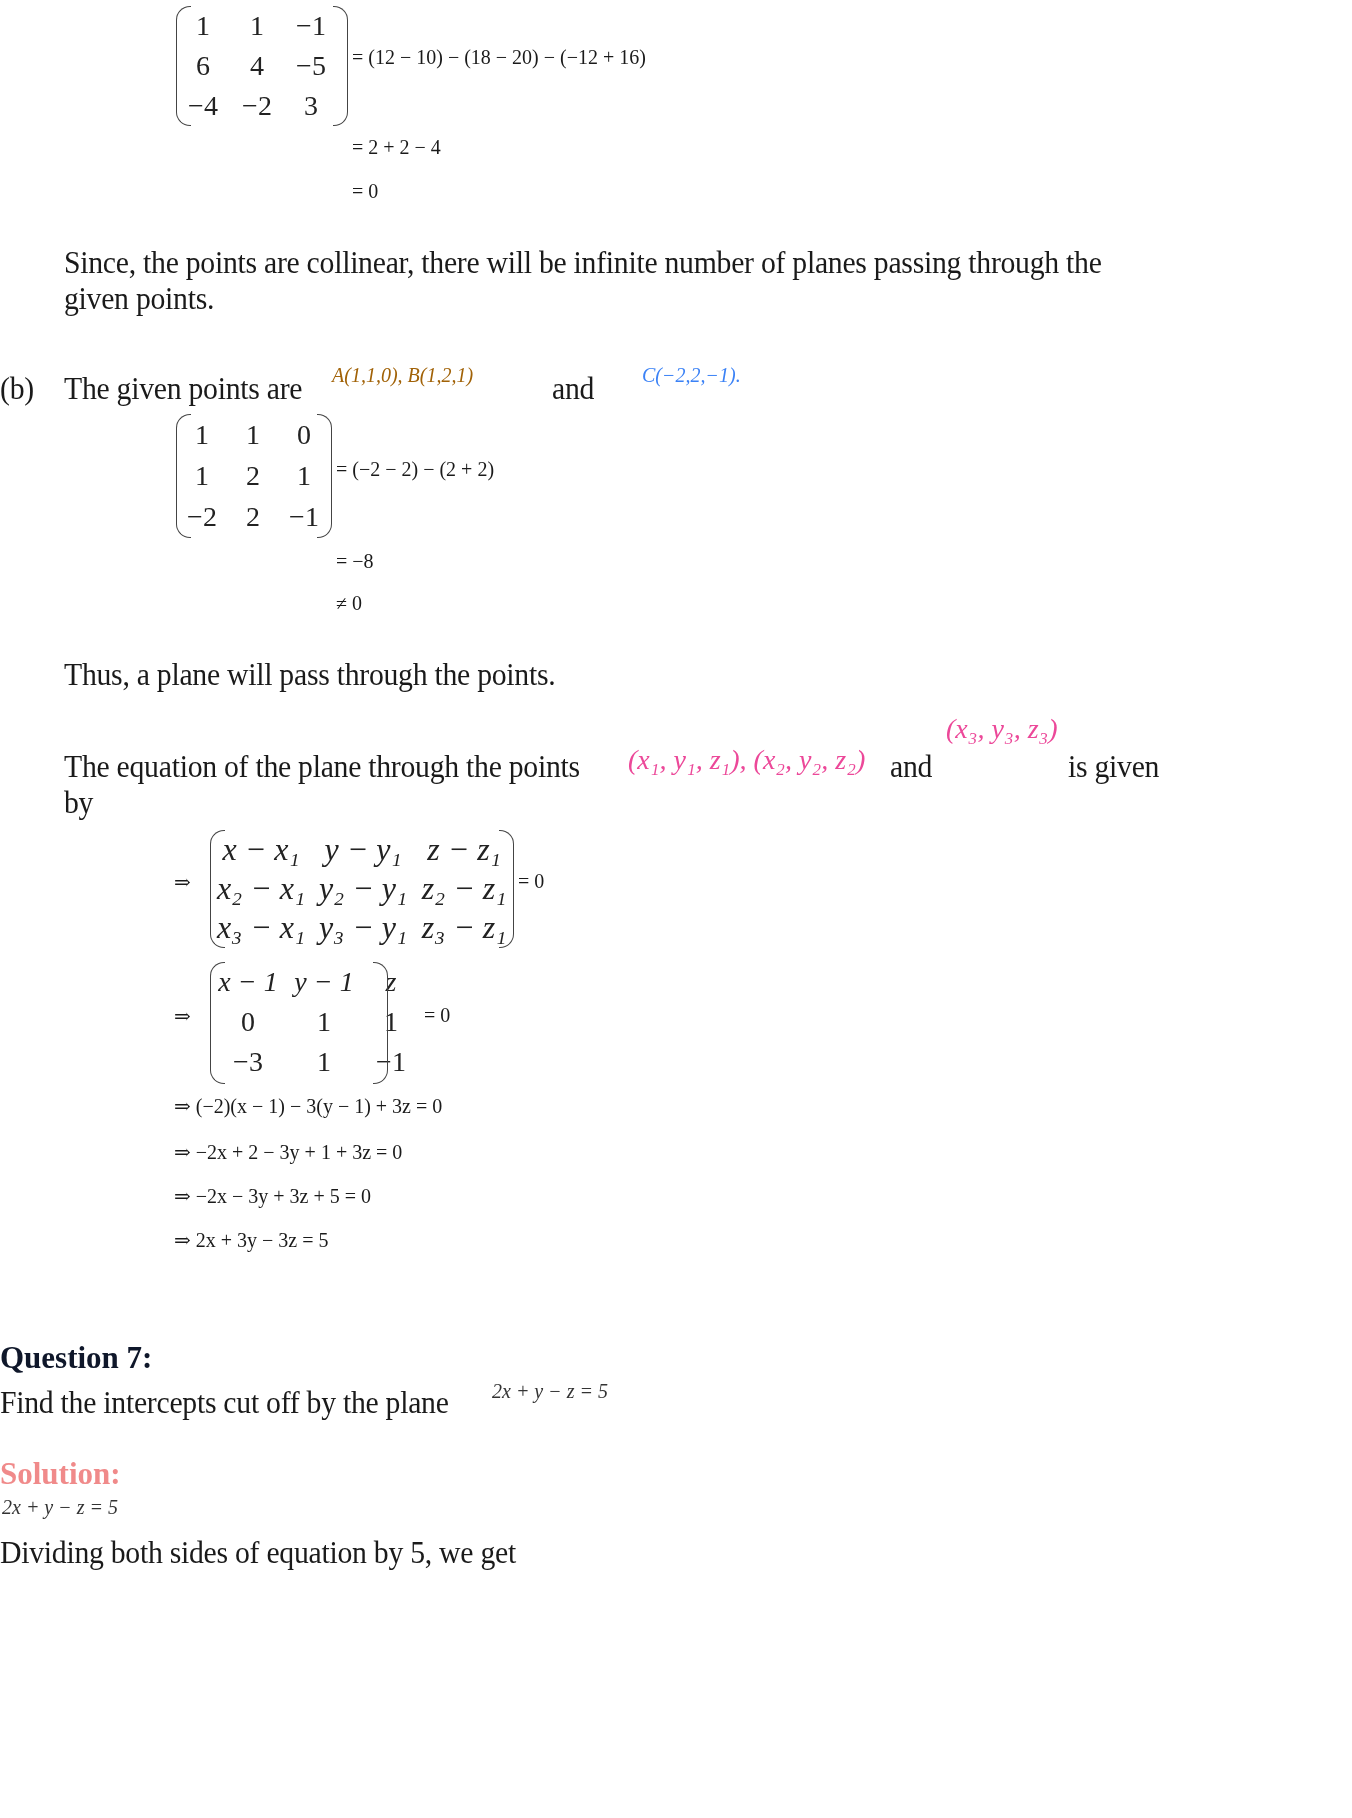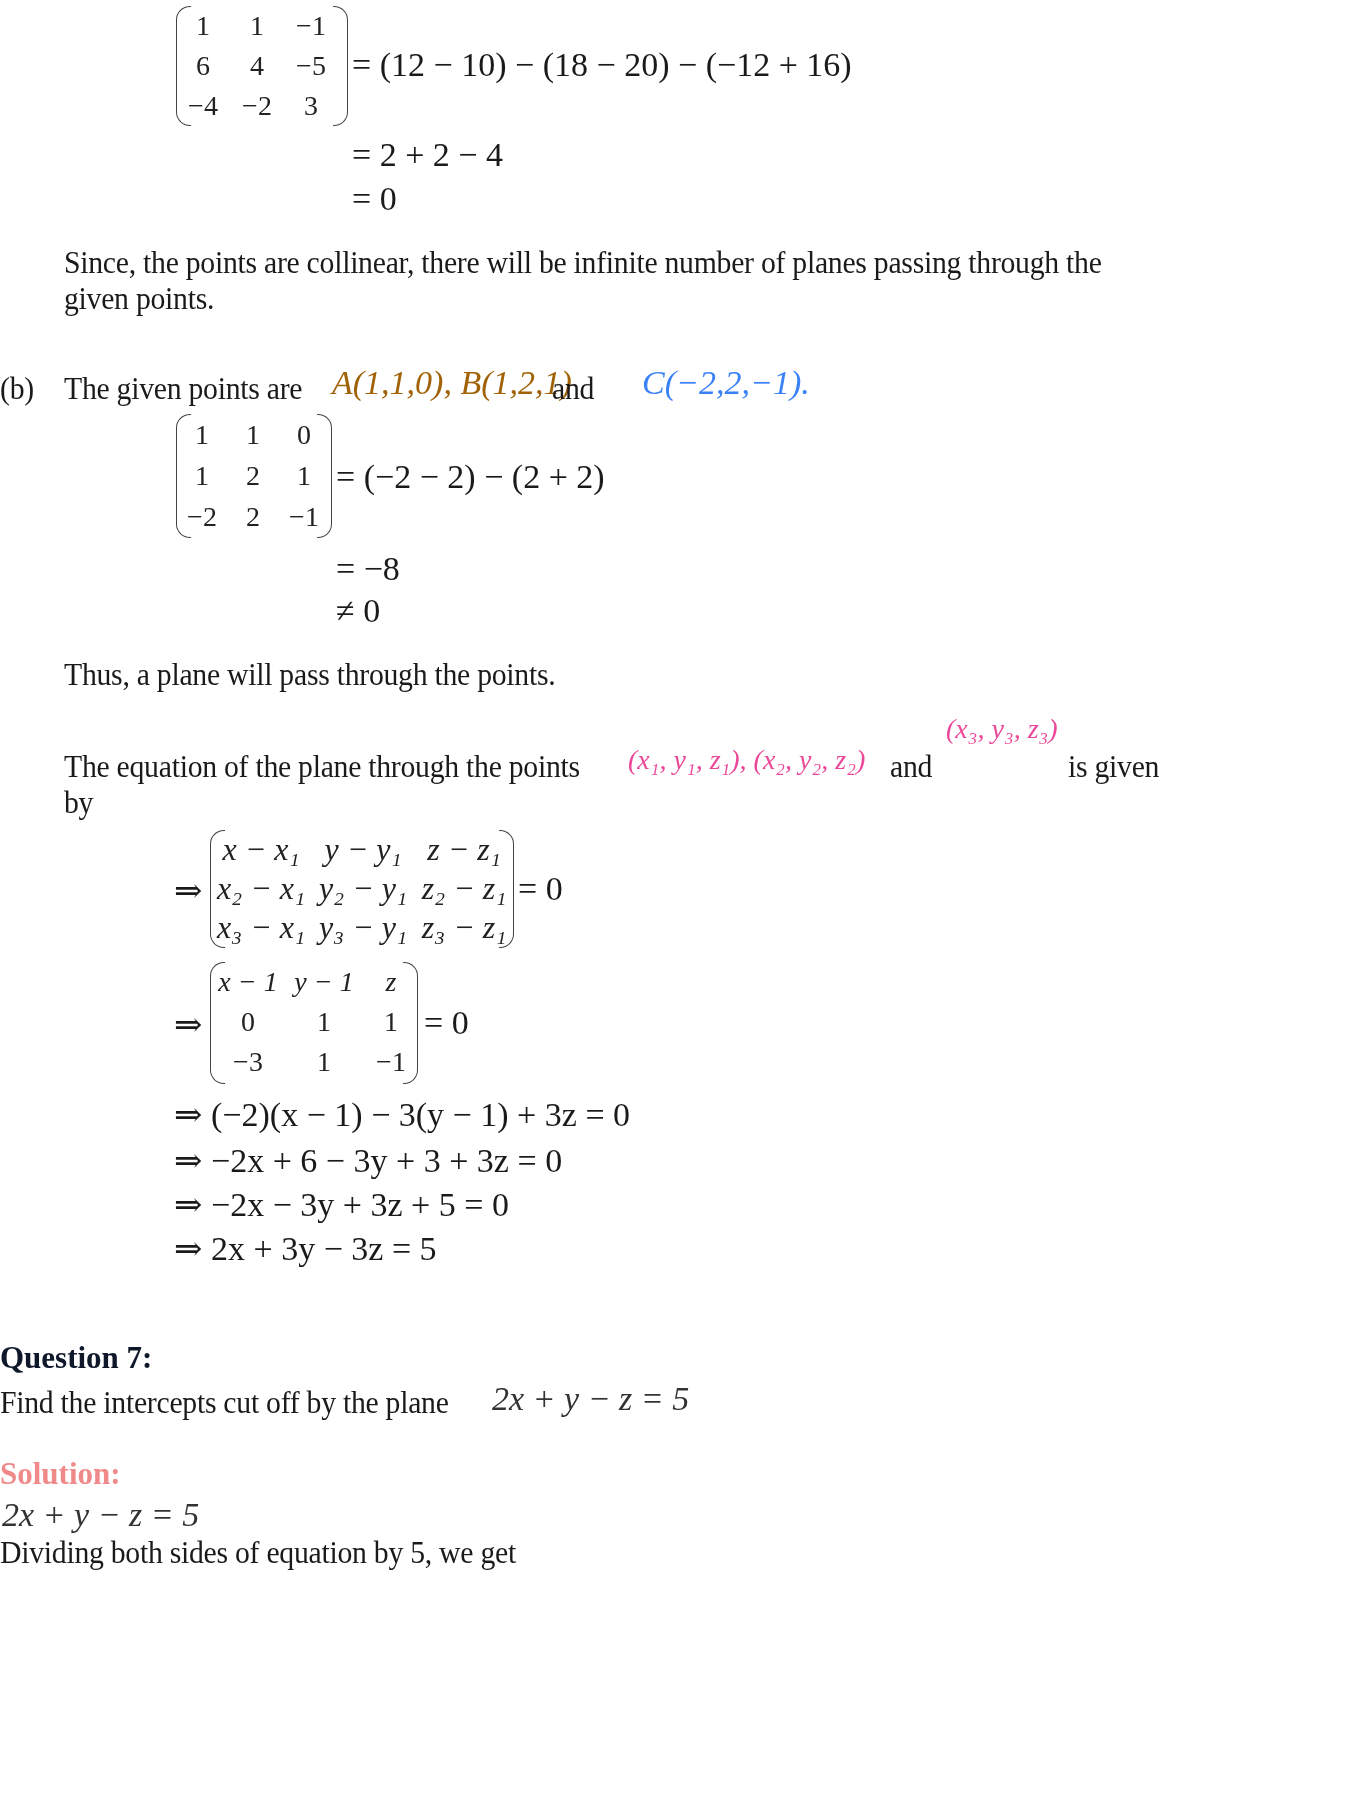--- a/index.html
+++ b/index.html
@@ -3,21 +3,21 @@
   <meta charset="utf-8">
   <style>
     html, body { margin: 0; padding: 0; background: #ffffff; }
     body {
       width: 1352px; height: 1818px; position: relative; overflow: hidden;
       font-family: "Liberation Serif", "DejaVu Serif", serif;
       color: #1a1a1a;
     }
     .abs { position: absolute; white-space: nowrap; }
     .text { font-size: 32px; letter-spacing: -0.3px; transform-origin: left top; transform: scaleX(0.93); }
-    .math { font-size: 34px; }
+    .math { font-size: 20px; }
     .math i, .it { font-style: italic; }
     .mmath { font-size: 28px; color: #ec4899; }
     .matrix {
       position: absolute; display: grid; align-items: center; justify-items: center;
       font-size: 28px; color: #222;
     }
     .matrix::before, .matrix::after {
       content: ""; position: absolute; top: 0; bottom: 0; width: 14px;
       border: 1.6px solid #444;
     }
@@ -86,35 +86,35 @@
   <span>x₂ − x₁</span>
   <span>y₂ − y₁</span>
   <span>z₂ − z₁</span>
   <span>x₃ − x₁</span>
   <span>y₃ − y₁</span>
   <span>z₃ − z₁</span>
 </div>
 <div class="abs math" style="left:518px; top:870px;">= 0</div>
 
 <div class="abs math" style="left:174px; top:1004px;">⇒</div>
-<div class="matrix" style="left:210px; top:962px; width:208px; height:122px; grid-template-columns: 76px 76px 58px; grid-template-rows: 40px 40px 40px;">
+<div class="matrix" style="left:210px; top:962px; width:178px; height:122px; grid-template-columns: 76px 76px 58px; grid-template-rows: 40px 40px 40px;">
   <span class="it">x − 1</span>
   <span class="it">y − 1</span>
   <span class="it">z</span>
   <span>0</span>
   <span>1</span>
   <span>1</span>
   <span>−3</span>
   <span>1</span>
   <span>−1</span>
 </div>
 <div class="abs math" style="left:424px; top:1004px;">= 0</div>
 
 <div class="abs math" style="left:174px; top:1094px;">⇒ (−2)(x − 1) − 3(y − 1) + 3z = 0</div>
-<div class="abs math" style="left:174px; top:1140px;">⇒ −2x + 6 − 3y + 3 + 3z = 0</div>
+<div class="abs math" style="left:174px; top:1140px;">⇒ −2x + 2 − 3y + 1 + 3z = 0</div>
 <div class="abs math" style="left:174px; top:1184px;">⇒ −2x − 3y + 3z + 5 = 0</div>
 <div class="abs math" style="left:174px; top:1228px;">⇒ 2x + 3y − 3z = 5</div>
 
 <div class="abs q-title" style="left:0px; top:1340px;">Question 7:</div>
 <div class="abs text" style="left:0px; top:1384px;">Find the intercepts cut off by the plane</div>
 <div class="abs math it" style="left:492px; top:1380px; color:#333;">2x + y − z = 5</div>
 
 <div class="abs sol-title" style="left:0px; top:1456px;">Solution:</div>
 <div class="abs math it" style="left:2px; top:1496px; color:#333;">2x + y − z = 5</div>
 <div class="abs text" style="left:0px; top:1534px;">

